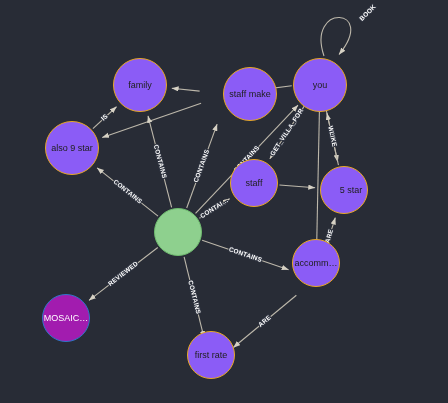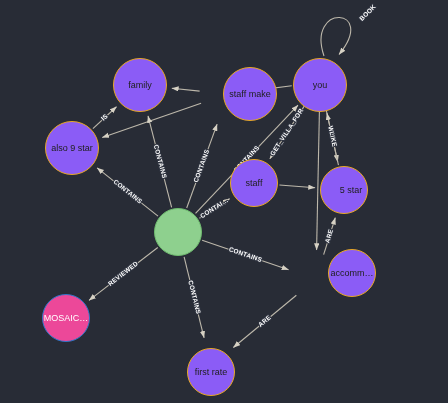--- a/index.html
+++ b/index.html
@@ -12,21 +12,21 @@
               font-size:6.4px;font-weight:bold;letter-spacing:.2px;
               paint-order:stroke;stroke:#2f3440;stroke-width:2.2px;
               stroke-linejoin:round;}
   .node{position:absolute;border-radius:50%;display:flex;align-items:center;
         justify-content:center;box-sizing:border-box;}
   .node-label{font-size:9px;color:#202020;white-space:nowrap;
               pointer-events:none;line-height:1;}
   .node.amber{background:#fcc košr;}
   .node.amber{background:#8b5cf6;border:1.4px solid #e8a824;}
   .node.green{background:#8ed08e;border:1.4px solid #6fbb6f;}
-  .node.blue{background:#ec4899;border:1.4px solid #2f76c9;}
+  .node.blue{background:#a21caf;border:1.4px solid #2f76c9;}
   .node.blue .node-label{color:#ffffff;}
 </style>
 </head>
 <body>
 
 <div id="graph-canvas">
   <svg id="edge-layer" viewBox="0 0 448 403">
     <defs>
       <marker id="arrowhead" markerWidth="7" markerHeight="7" refX="6.2" refY="2.4" orient="auto" markerUnits="strokeWidth">
         <path d="M0,0 L6.4,2.4 L0,4.8 z" fill="#d6d1c4"></path>
@@ -87,23 +87,23 @@
       </div>
       <div class="node amber" style="left: 230px; top: 159px; width: 48px; height: 48px;">
         <span class="node-label">staff</span>
       </div>
       <div class="node amber" style="left: 320px; top: 166px; width: 48px; height: 48px; padding-left: 14px;">
         <span class="node-label">5 star</span>
       </div>
       <div class="node green" style="left: 154px; top: 208px; width: 48px; height: 48px;">
         <span class="node-label"></span>
       </div>
-      <div class="node amber" style="left: 292px; top: 249px; width: 48px; height: 48px; margin-left: 36px;">
+      <div class="node amber" style="left: 292px; top: 239px; width: 48px; height: 48px;">
         <span class="node-label">accomm…</span>
       </div>
       <div class="node blue" style="left: 42px; top: 294px; width: 48px; height: 48px;">
         <span class="node-label">MOSAIC…</span>
       </div>
-      <div class="node amber" style="left: 187px; top: 348px; width: 48px; height: 48px; align-items: center;">
+      <div class="node amber" style="left: 187px; top: 331px; width: 48px; height: 48px; align-items: center;">
         <span class="node-label">first rate</span>
       </div>
     </div>
 </div>
 
 </body></html>

